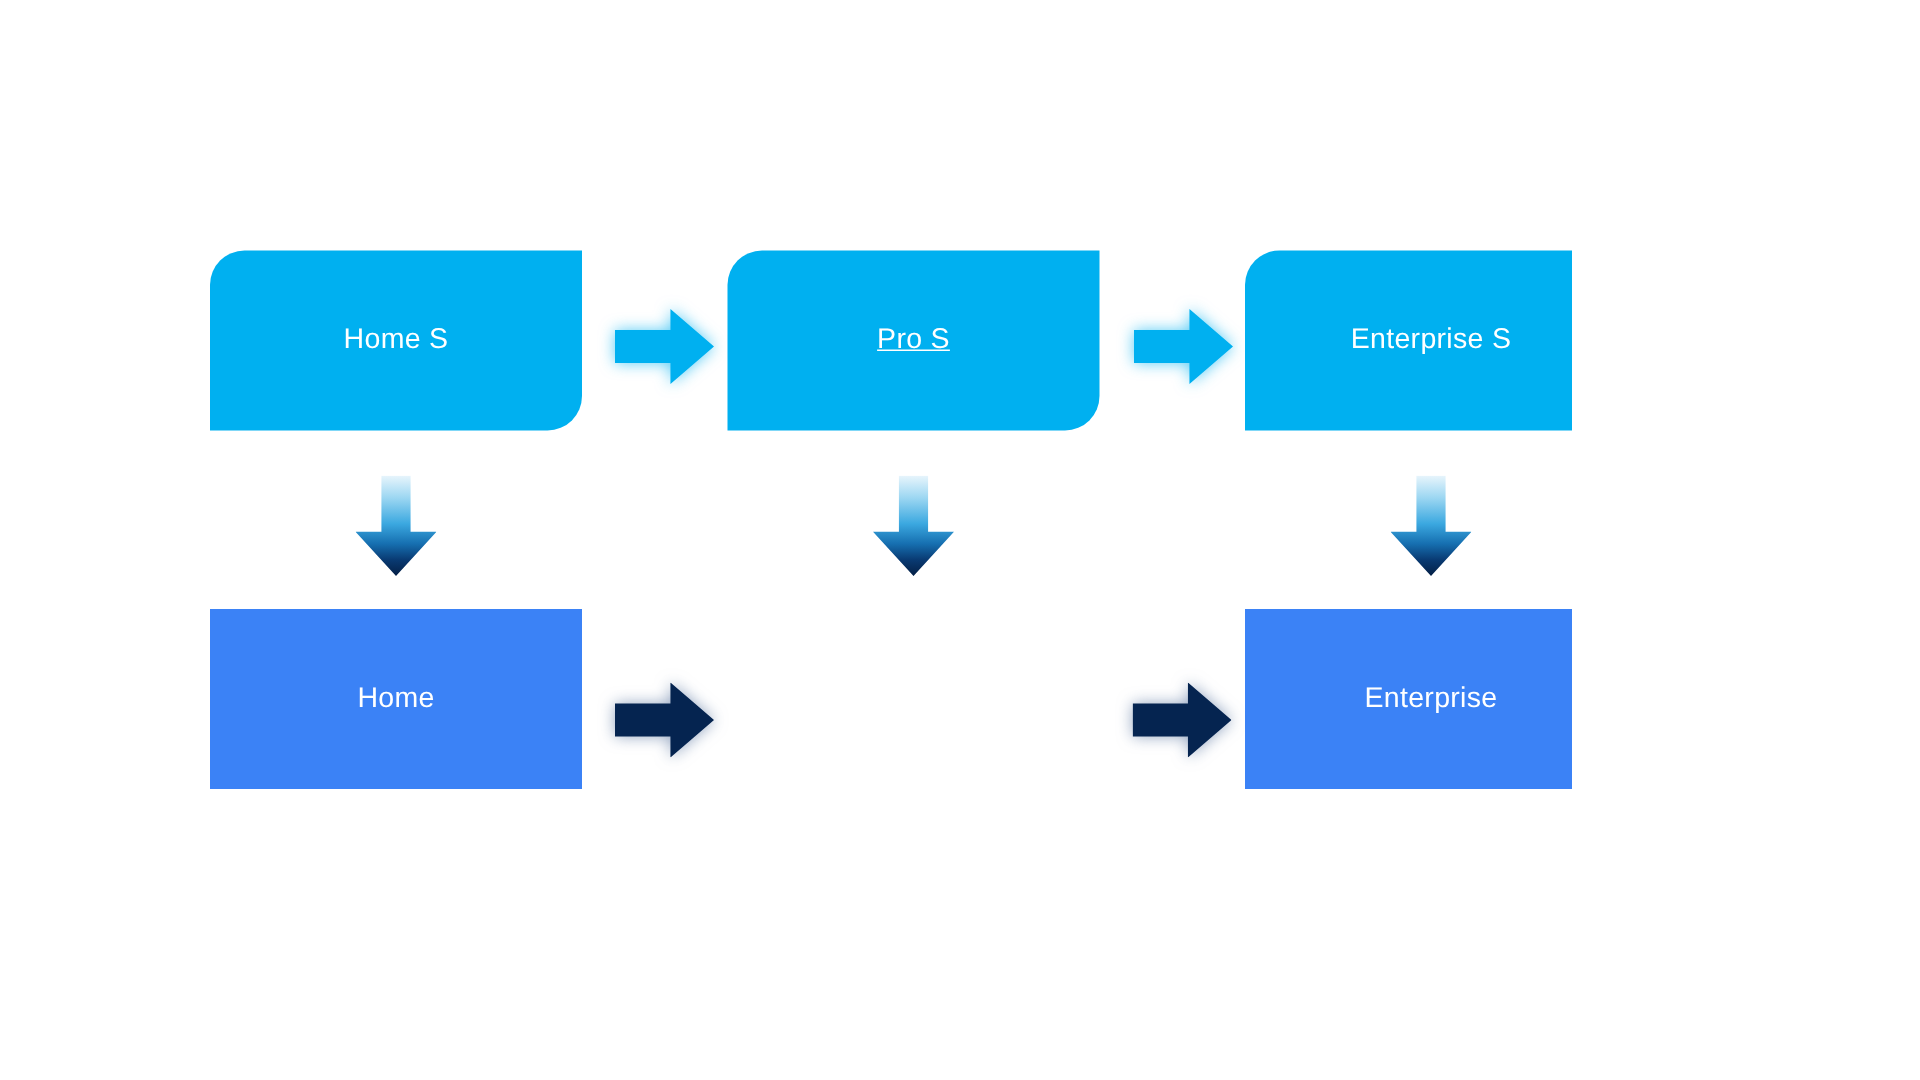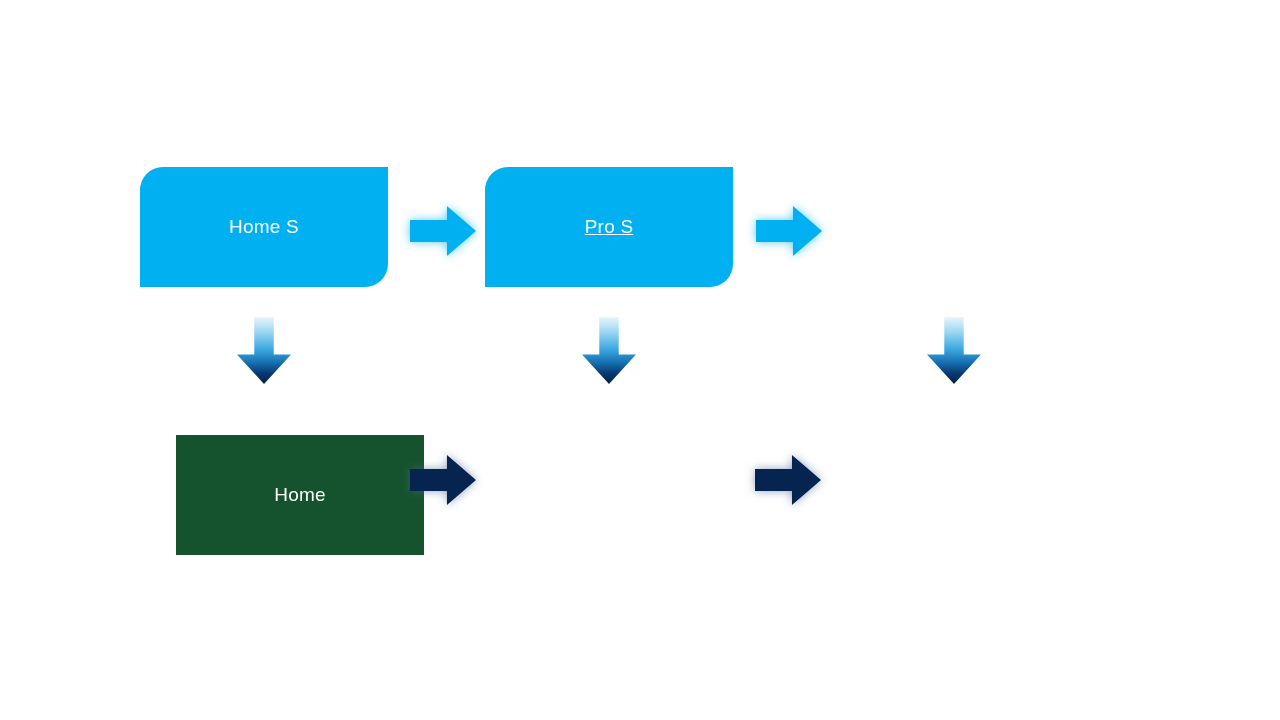--- a/index.html
+++ b/index.html
@@ -25,24 +25,23 @@
     color: #ffffff;
     font-size: 19px;
     letter-spacing: 0.2px;
   }
   .node.top-row {
     top: 167px;
     background: #00b0f0;
     border-radius: 23px 0 23px 0;
   }
   .node.bottom-row {
-    top: 435px;
-    background: #14532d;
+    top: 406px;
+    background: #3b82f6;
     border-radius: 0;
-    margin-left: 36px;
   }
   .col0 { left: 140px; }
   .col1 { left: 485px; text-decoration: underline; }
   .col2 { left: 830px; }
 
   
   .arrow-right-wrap {
     position: absolute;
     width: 66px;
     height: 50px;
@@ -84,35 +83,41 @@
 <body>
 
 <div class="canvas">
 
   <div class="node top-row col0">
     <span>Home S</span>
   </div>
   <div class="node top-row col1">
     <span>Pro S</span>
   </div>
+  <div class="node top-row col2">
+    <span>Enterprise S</span>
+  </div>
 
   <div class="arrow-right-wrap light rtop0">
     <div class="arrow-right light"></div>
   </div>
   <div class="arrow-right-wrap light rtop1">
     <div class="arrow-right light"></div>
   </div>
 
   <div class="arrow-down down0"></div>
   <div class="arrow-down down1"></div>
   <div class="arrow-down down2"></div>
 
   <div class="node bottom-row col0">
     <span>Home</span>
   </div>
+  <div class="node bottom-row col2">
+    <span>Enterprise</span>
+  </div>
 
   <div class="arrow-right-wrap dark rbot0">
     <div class="arrow-right dark"></div>
   </div>
   <div class="arrow-right-wrap dark rbot1">
     <div class="arrow-right dark"></div>
   </div>
 
 </div>
 

